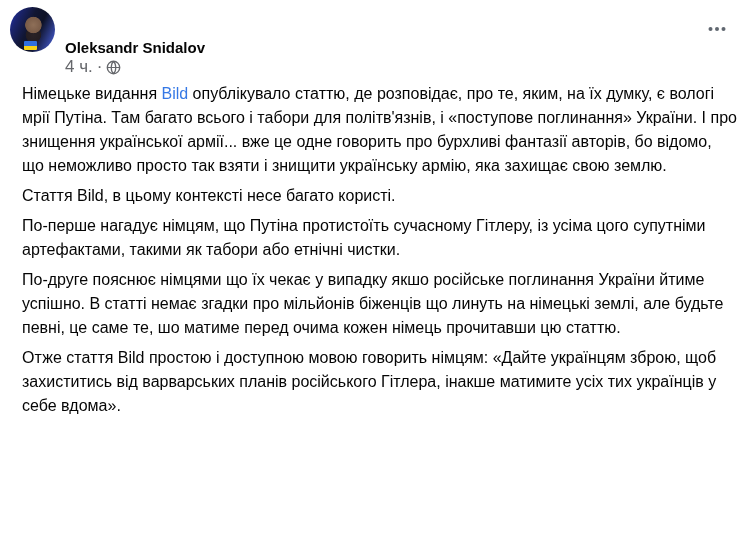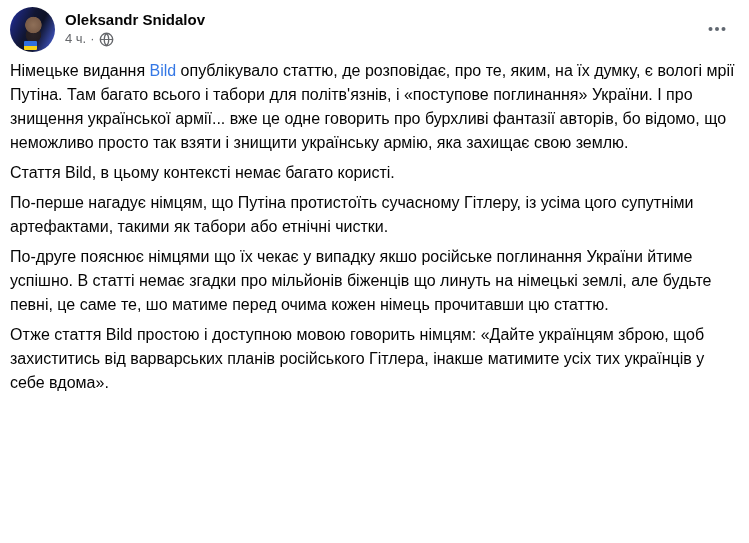--- a/index.html
+++ b/index.html
@@ -43,34 +43,35 @@
     width: 13px;
     height: 9px;
     border-radius: 1px;
     background: linear-gradient(to bottom, #2f6fde 0 50%, #f7d117 50% 100%);
   }
   .header-text {
     margin-left: 10px;
     padding-top: 3px;
     flex: 1 1 auto;
     min-width: 0;
+    margin-top: 28px;
   }
   .author-name {
     font-size: 15px;
     font-weight: 700;
     line-height: 19px;
     color: #050505;
     cursor: pointer;
   }
   .meta-row {
     display: flex;
     align-items: center;
     gap: 4px;
     margin-top: 2px;
-    font-size: 13px;
+    font-size: 17px;
     line-height: 16px;
     color: #65676B;
   }
   .meta-row .sep { color: #65676B; }
   .globe-icon svg { display: block; }
   .options-button {
     flex: 0 0 auto;
     width: 36px;
     height: 36px;
     margin-top: 6px;
@@ -81,21 +82,21 @@
     justify-content: center;
     cursor: pointer;
   }
   .post-body {
     padding: 7px 12px 0 10px;
     font-size: 16px;
     line-height: 24px;
     color: #050505;
   }
   .post-body p {
-    margin: 0 0 6px 0;
+    margin: 0 0 6px 12px;
     white-space: pre-wrap;
   }
   .post-body a.inline-link {
     color: #3578E5;
     text-decoration: none;
     cursor: pointer;
   }
 </style>
 </head>
 <body>
@@ -124,18 +125,18 @@
           <circle cx="3.5" cy="10" r="2" fill="#606770"></circle>
           <circle cx="10" cy="10" r="2" fill="#606770"></circle>
           <circle cx="16.5" cy="10" r="2" fill="#606770"></circle>
         </svg>
       </span>
     </div>
   </div>
 
   <div class="post-body" id="post-body">
       <p><span>Німецьке видання </span><a class="inline-link">Bild</a><span> опублікувало статтю, де розповідає, про те, яким, на їх думку, є вологі мрії Путіна. Там багато всього і табори для політв'язнів, і «поступове поглинання» України. І про знищення української армії... вже це одне говорить про бурхливі фантазії авторів, бо відомо, що неможливо просто так взяти і знищити українську армію, яка захищає свою землю.</span></p>
-      <p><span>Стаття Bild, в цьому контексті немає багато користі.</span></p>
+      <p><span>Стаття Bild, в цьому контексті несе багато користі.</span></p>
       <p><span>По-перше нагадує німцям, що Путіна протистоїть сучасному Гітлеру, із усіма цого супутніми артефактами, такими як табори або етнічні чистки.</span></p>
       <p><span>По-друге пояснює німцями що їх чекає у випадку якшо російське поглинання України йтиме успішно. В статті немає згадки про мільйонів біженців що линуть на німецькі землі, але будьте певні, це саме те, шо матиме перед очима кожен німець прочитавши цю статтю.</span></p>
       <p><span>Отже стаття Bild простою і доступною мовою говорить німцям: «Дайте українцям зброю, щоб захиститись від варварських планів російського Гітлера, інакше матимите усіх тих українців у себе вдома».</span></p>
     </div>
 </div>
 
 </body></html>

